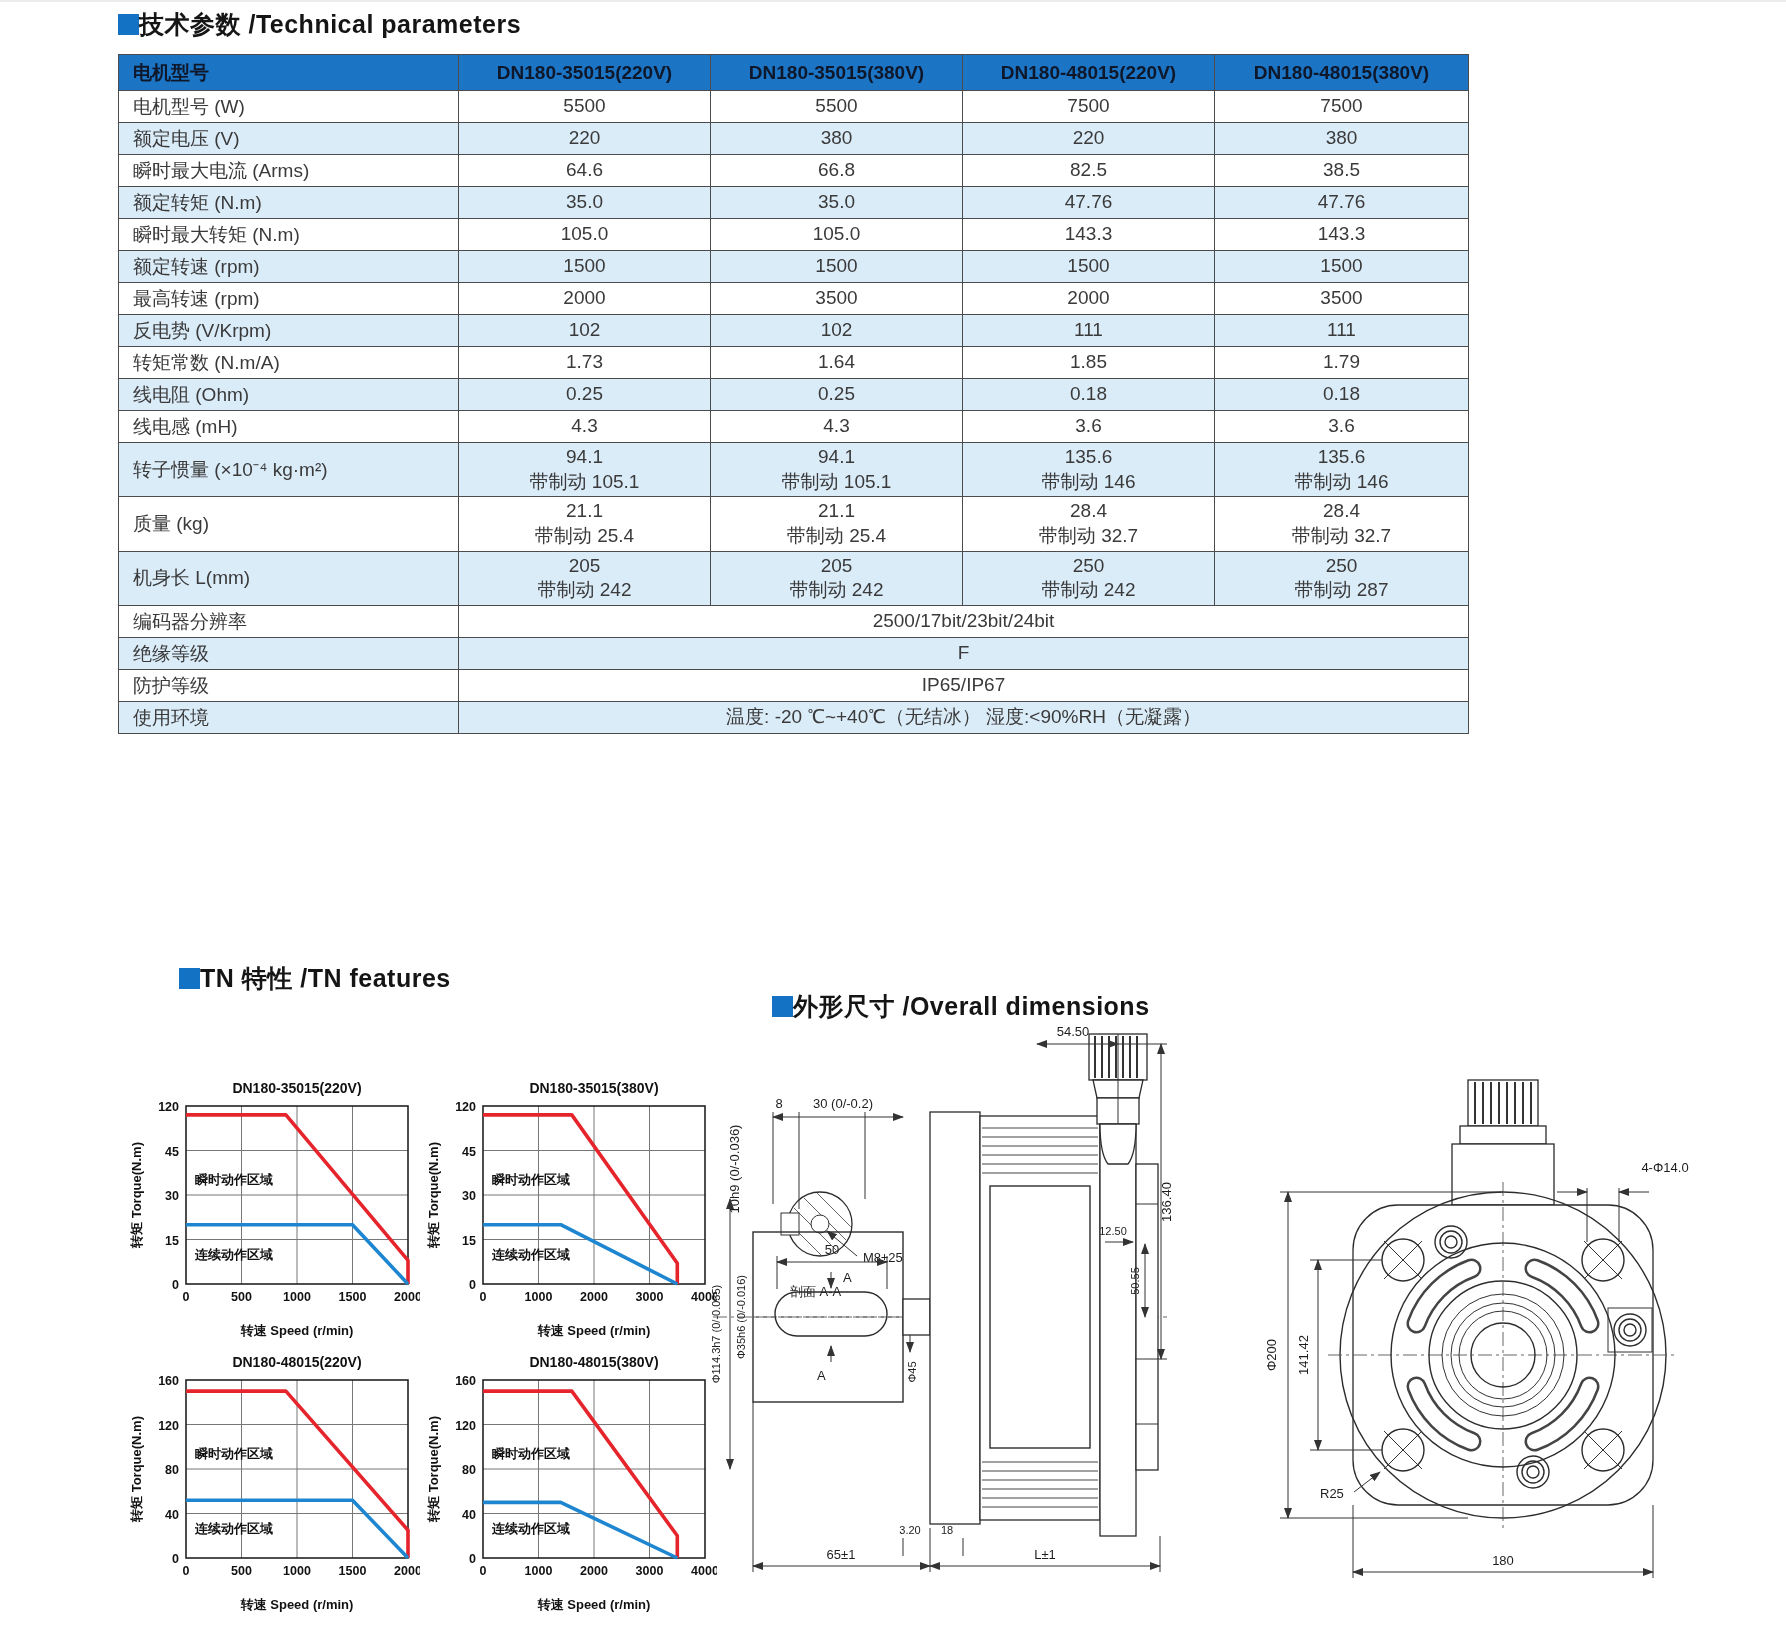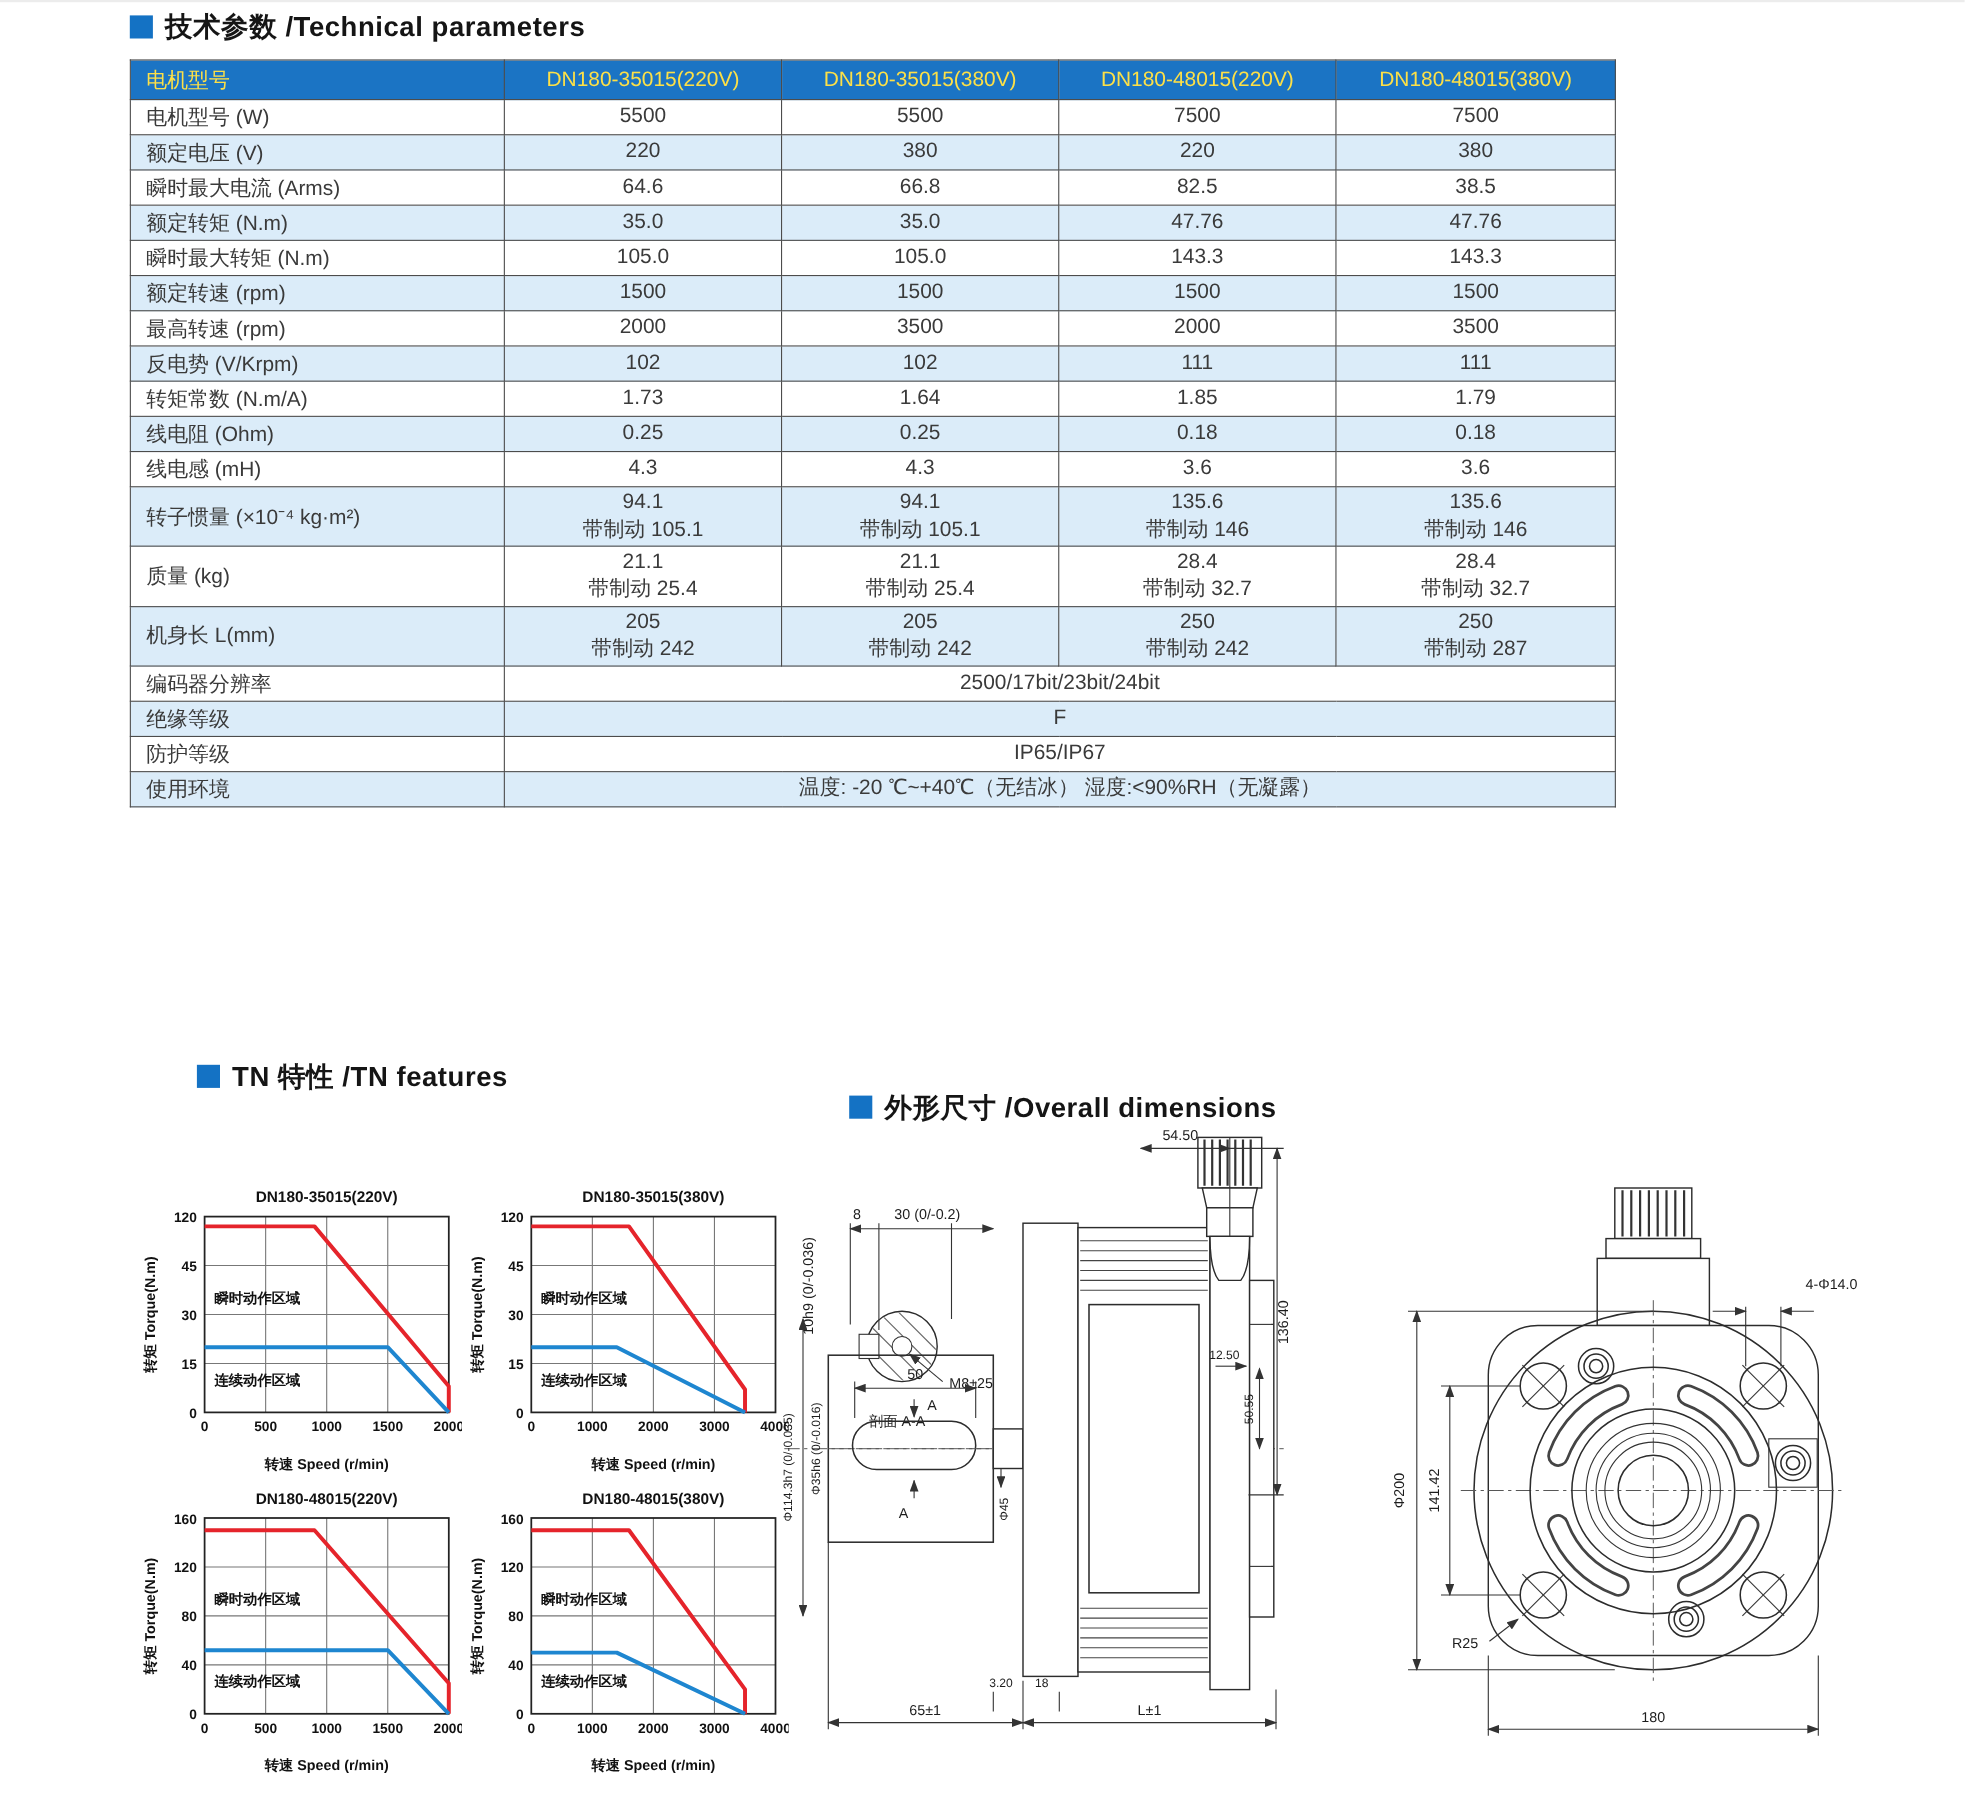--- a/index.html
+++ b/index.html
@@ -1,33 +1,33 @@
 <!DOCTYPE html>
 <html style="--accent: #1472c4; --header-bg: #1b74c4; --row-tint: #dbecf9;"><head>
 <meta charset="utf-8">
 <style>
   * { margin:0; padding:0; box-sizing:border-box; }
   html,body { width:1786px; height:1639px; background:#fff; overflow:hidden;
     font-family:"Liberation Sans", sans-serif; position:relative; }
   body { border-top:2px solid #ececec; }
 
-  .sec-title { position:absolute; display:flex; align-items:center; gap:11px; }
+  .sec-title { position:absolute; display:flex; align-items:center; }
   .sec-title .sq { width:21px; height:21px; background:var(--accent,#1472c4); }
   .sec-title .txt { font-size:25px; font-weight:bold; color:#151515; letter-spacing:0.5px; }
 
   #title-tech { left:118px; top:6px; }
   #title-tn   { left:152px; top:960px;padding-left:27px; }
   #title-dim  { left:772px; top:960px;margin-top:28px; }
 
   
   #spec-table-wrap { position:absolute; left:118px; top:52px; }
   table.spec { border-collapse:collapse; table-layout:fixed; width:1350px;
     font-size:19px; color:#3a3a3a; }
   table.spec th, table.spec td { border:1px solid #4c4c4c; }
-  table.spec thead th { background:var(--header-bg,#1b74c4); color:#fde047; font-weight:400;
+  table.spec thead th { background:var(--header-bg,#1b74c4); color:#0f172a; font-weight:700;
     height:36px; text-align:center; font-size:19px; }
   table.spec thead th:first-child { text-align:left; padding-left:14px; }
   table.spec tbody th { text-align:left; padding-left:14px; font-weight:500; height:32px;
     font-size:19px; }
   table.spec tbody td { text-align:center; white-space:pre-line; line-height:1.3;
     padding:2px 4px; }
   table.spec tbody tr:nth-child(even) { background:var(--row-tint,#dbecf9); }
 
   
   .chart { position:absolute; width:292px; height:262px; }

